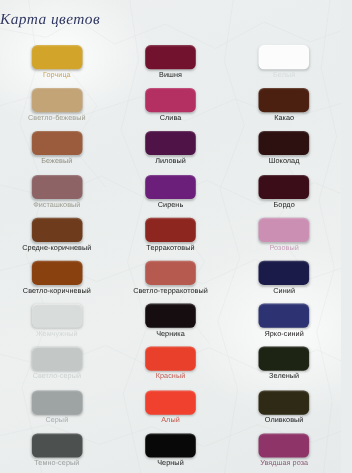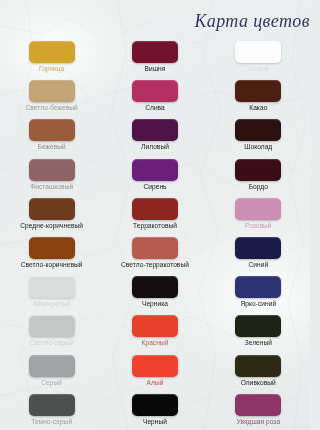--- a/index.html
+++ b/index.html
@@ -31,24 +31,24 @@
     inset: 0;
     pointer-events: none;
     opacity: 0.5;
   }
 
   .title {
     position: absolute;
     top: 11px;
     left: 0;
     width: 310px;
-    text-align: right;
+    text-align: left;
     font-family: "Liberation Serif", serif;
     font-style: italic;
-    font-size: 18px;
+    font-size: 14px;
     letter-spacing: 0.4px;
     color: #2e3660;
     text-shadow: 0 1px 1px rgba(255,255,255,0.85);
   }
 
   .grid {
     position: absolute;
     top: 38px;
     left: 0;
     width: 310px;

